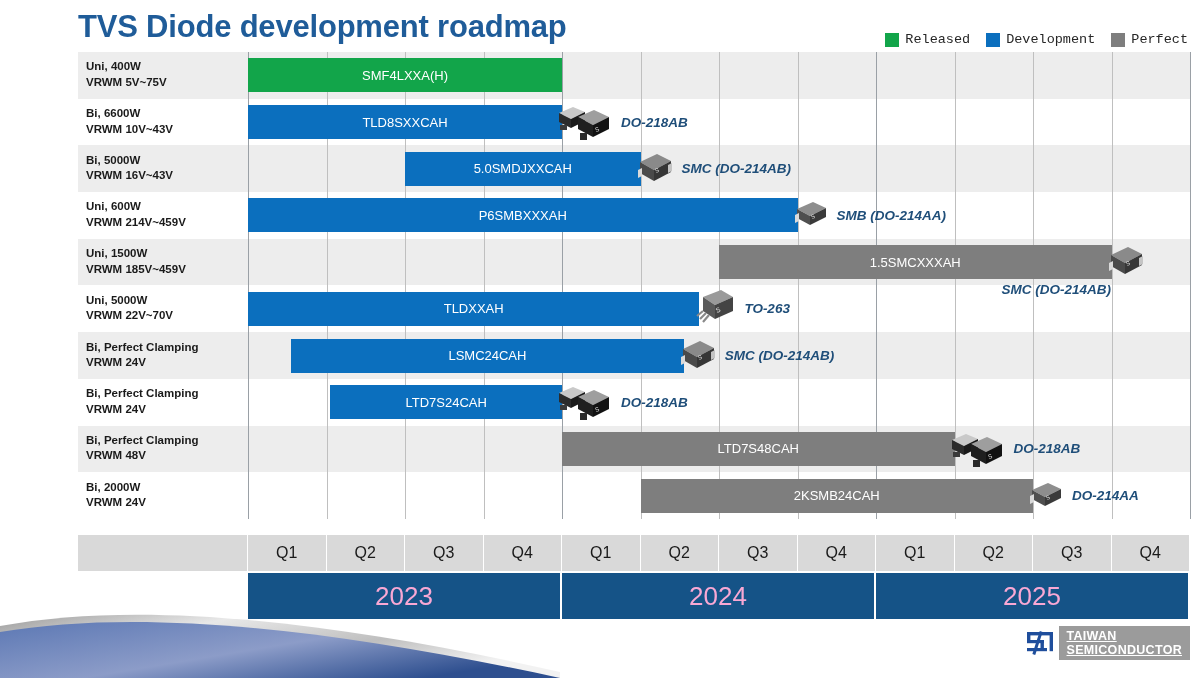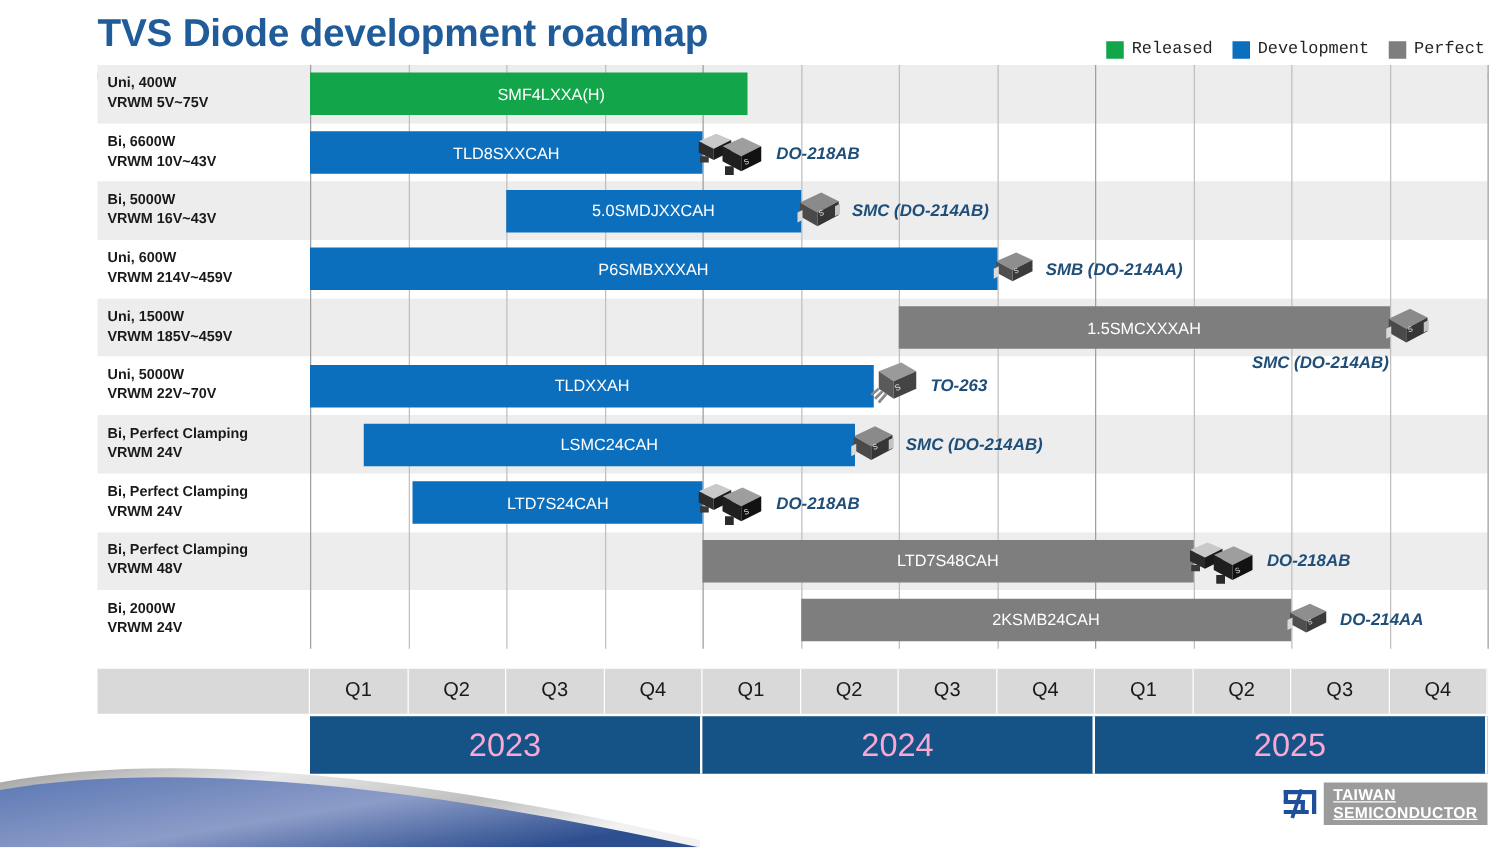--- a/index.html
+++ b/index.html
@@ -51,21 +51,21 @@
   .gridlines{position:absolute;left:170px;top:0;right:0;height:100%;}
   .gridline{position:absolute;top:0;bottom:0;width:1px;background:#BFBFBF;}
   .gridline.major{background:#9AA0A6;}
 
   
   .bar{
     position:absolute;height:34px;top:50%;transform:translateY(-50%);
     display:flex;align-items:center;justify-content:center;
     color:#ffffff;font-size:13px;white-space:nowrap;
   }
-  .bar.released{background:#12A54A;padding-left:36px;}
+  .bar.released{background:#12A54A;}
   .bar.development{background:#0B6FBE;}
   .bar.planning{background:#7E7E7E;}
 
   
   .pkg{
     position:absolute;top:50%;transform:translateY(-50%);
     display:flex;align-items:center;gap:7px;white-space:nowrap;
   }
   .pkg-caption{
     font-size:13.5px;font-weight:bold;font-style:italic;color:#1F4E79;

